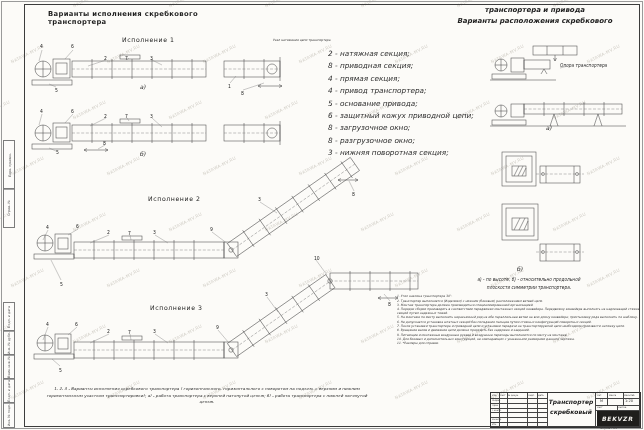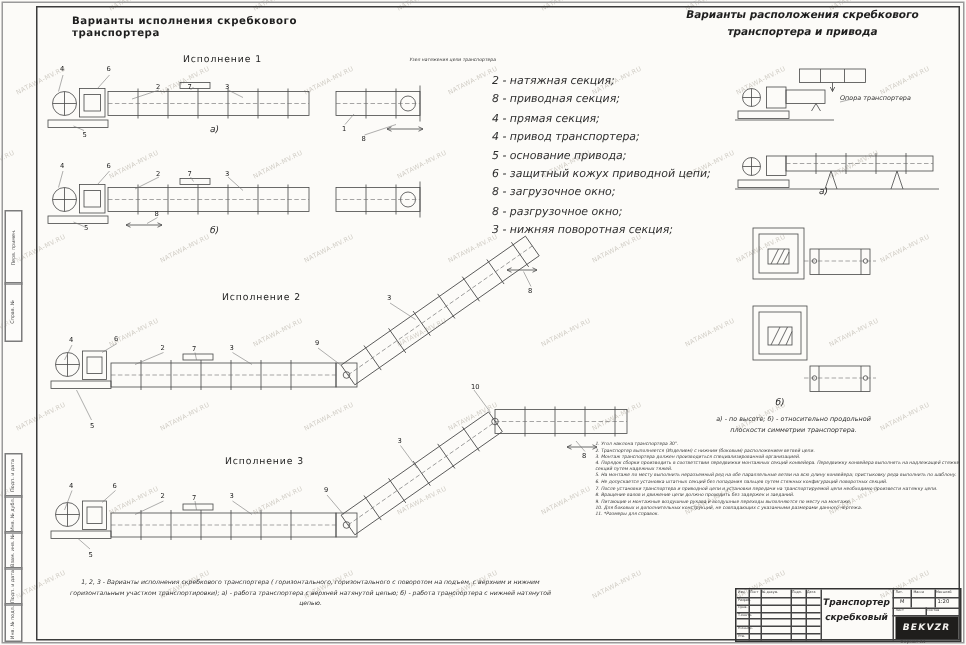--- a/index.html
+++ b/index.html
@@ -129,22 +129,22 @@
     </div>
   <div class="vcell" style="top:378px;height:24px;">
       <span>Подп. и дата</span>
     </div>
   <div class="vcell" style="top:402px;height:24px;">
       <span>Инв. № подл.</span>
     </div>
 
   <div class="left-title">Варианты исполнения скребкового транспортера</div>
   <div class="right-title">
+    <div>транспортера и привода</div>
     <div>Варианты расположения скребкового</div>
-    <div>транспортера и привода</div>
   </div>
 
   <div class="exec-label" style="left:122px;top:36px;">Исполнение  1</div>
   <div class="exec-label" style="left:148px;top:195px;">Исполнение  2</div>
   <div class="exec-label" style="left:150px;top:304px;">Исполнение  3</div>
   <div class="tiny-label t-half" style="left:273px;top:38px;">Узел натяжения цепи транспортера</div>
   <div class="tiny-label" style="left:560px;top:63px;font-size:8.6px;transform:scale(.5);transform-origin:0 0;">Опора транспортера</div>
 
   <svg style="left:28px;top:44px;" width="270" height="56" viewBox="0 0 270 56">
     <g class="ln">

